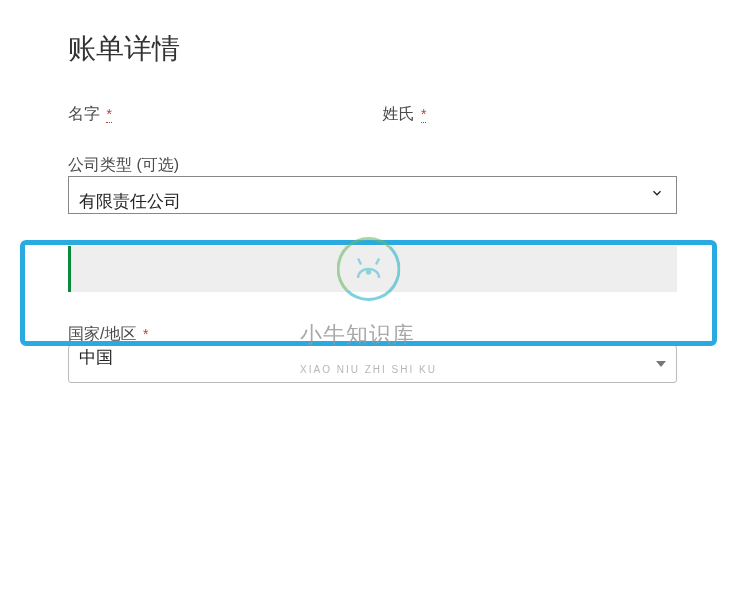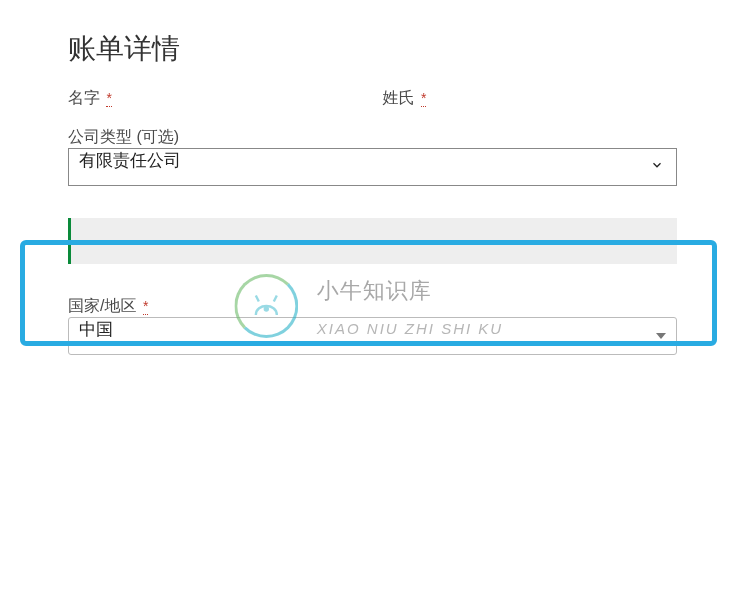--- a/index.html
+++ b/index.html
@@ -8,26 +8,26 @@
     background: #fff;
     width: 737px;
     height: 612px;
     position: relative;
     padding: 30px 60px 0 68px;
   }
   .heading {
     font-size: 28px;
     font-weight: 400;
     color: #333;
-    margin-bottom: 20px;
+    margin-bottom: 36px;
   }
   .row {
     display: flex;
     gap: 20px;
-    margin-bottom: 12px;
+    margin-bottom: 24px;
   }
   .field {
     flex: 1;
     display: flex;
     flex-direction: column;
   }
   .field-full { width: 100%; margin-bottom: 32px; }
   .label {
     font-size: 16px;
     color: #4a4a4a;
@@ -49,21 +49,21 @@
     color: #333;
     width: 100%;
     outline: none;
   }
   .select-wrap {
     position: relative;
     background: #fff;
     border: 1px solid #888;
     height: 38px;
     display: flex;
-    align-items: flex-start;
+    align-items: flex-end;
     padding: 0 36px 0 10px;
     font-size: 17px;
     color: #222;
   }
   .select-wrap .chevron {
     position: absolute;
     right: 12px;
     top: 50%;
     transform: translateY(-50%);
   }
@@ -97,32 +97,32 @@
   }
   .watermark {
     position: absolute;
     left: 50%; top: 50%;
     transform: translate(-50%, -50%);
     display: flex;
     align-items: center;
     gap: 19px;
     opacity: 0.85;
     pointer-events: none;
+    flex-direction: column;
   }
   .watermark .text-main {
     font-size: 22px;
     color: #999;
     letter-spacing: 1px;
   }
   .watermark .text-sub {
-    font-size: 15px;
+    font-size: 10px;
     color: #aaa;
     letter-spacing: 2px;
     margin-top: 14px;
-    font-style: italic;
   }
   .watermark-logo {
     width: 64px; height: 64px;
     border: 3px solid;
     border-color: #6dbb6a #2bb3c9 #2bb3c9 #6dbb6a;
     border-radius: 50%;
     display: flex;
     align-items: center;
     justify-content: center;
     opacity: 0.7;

